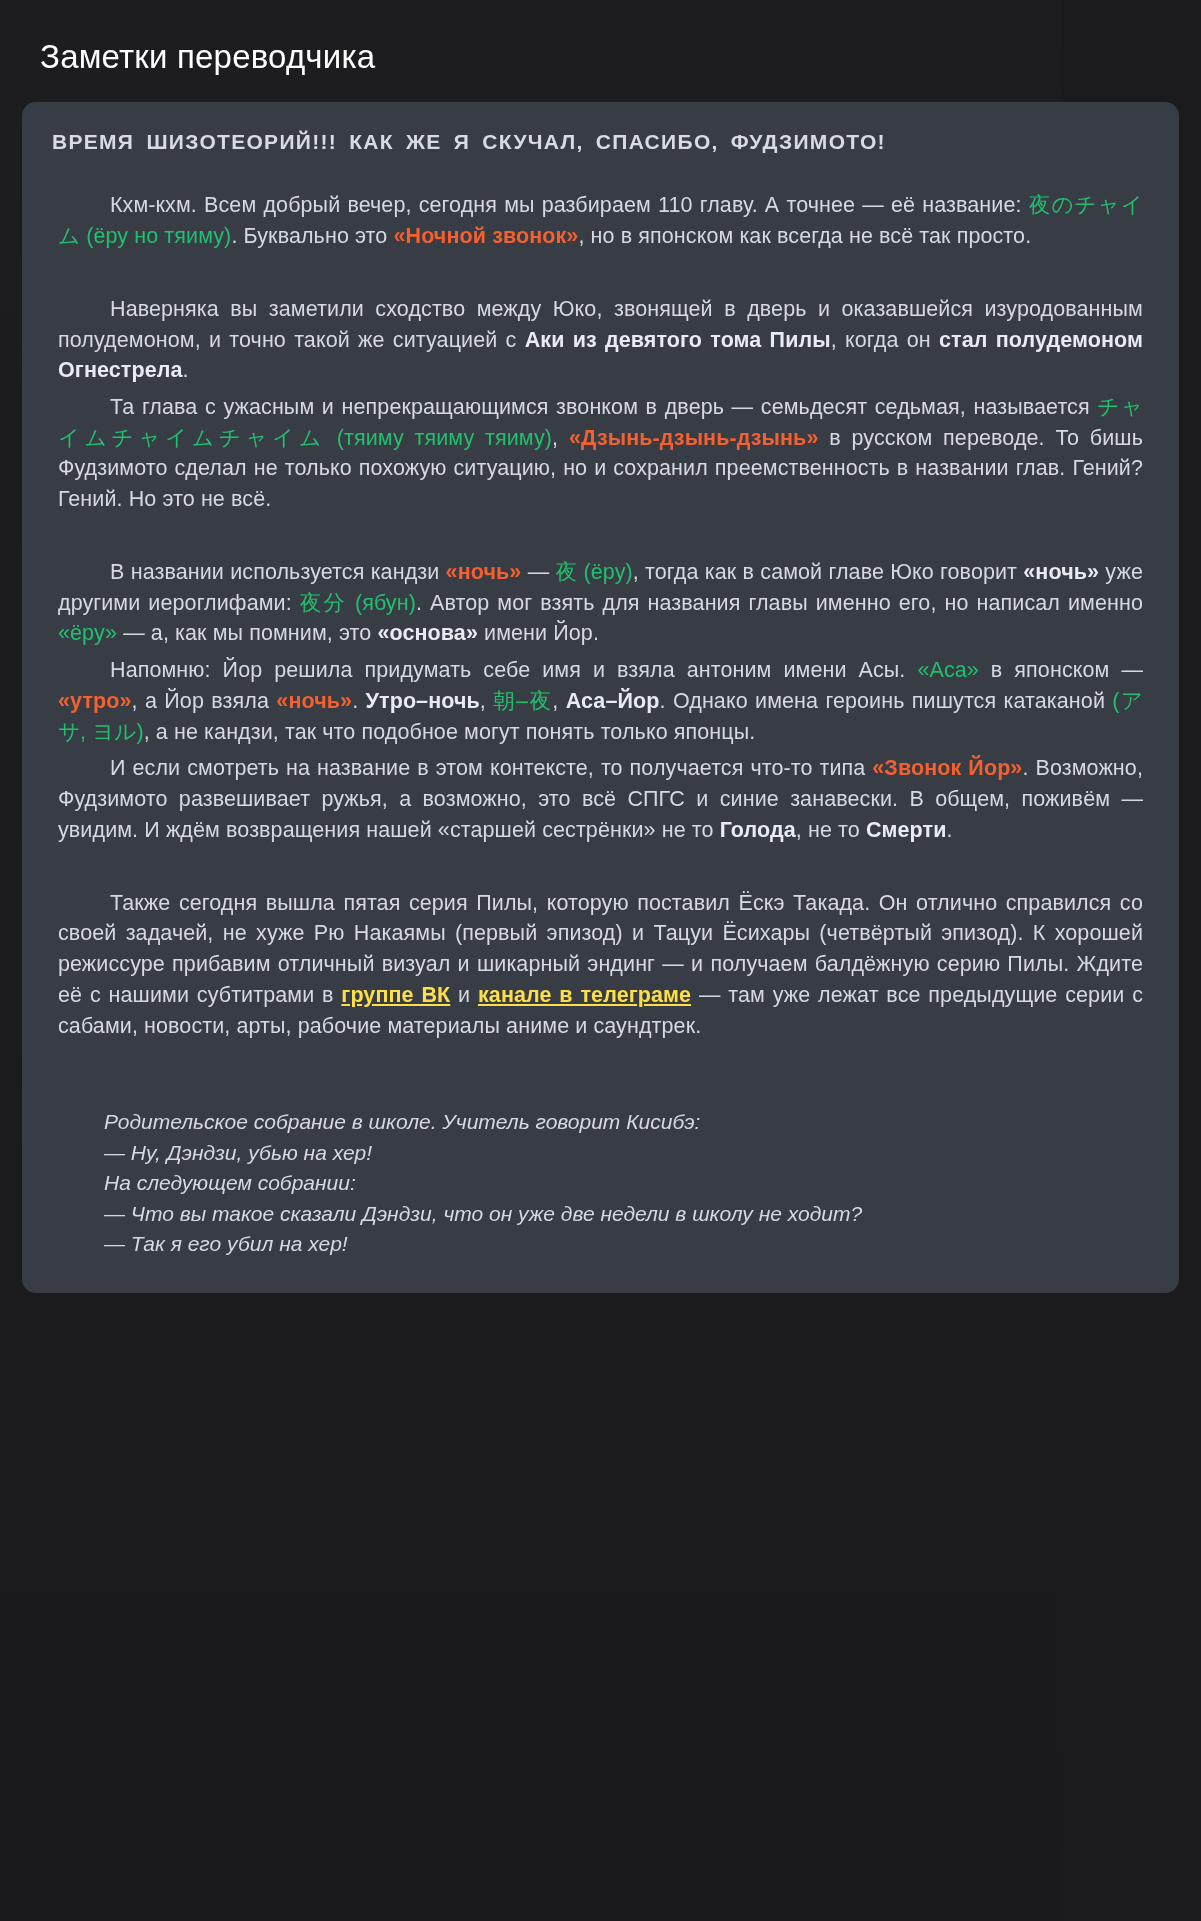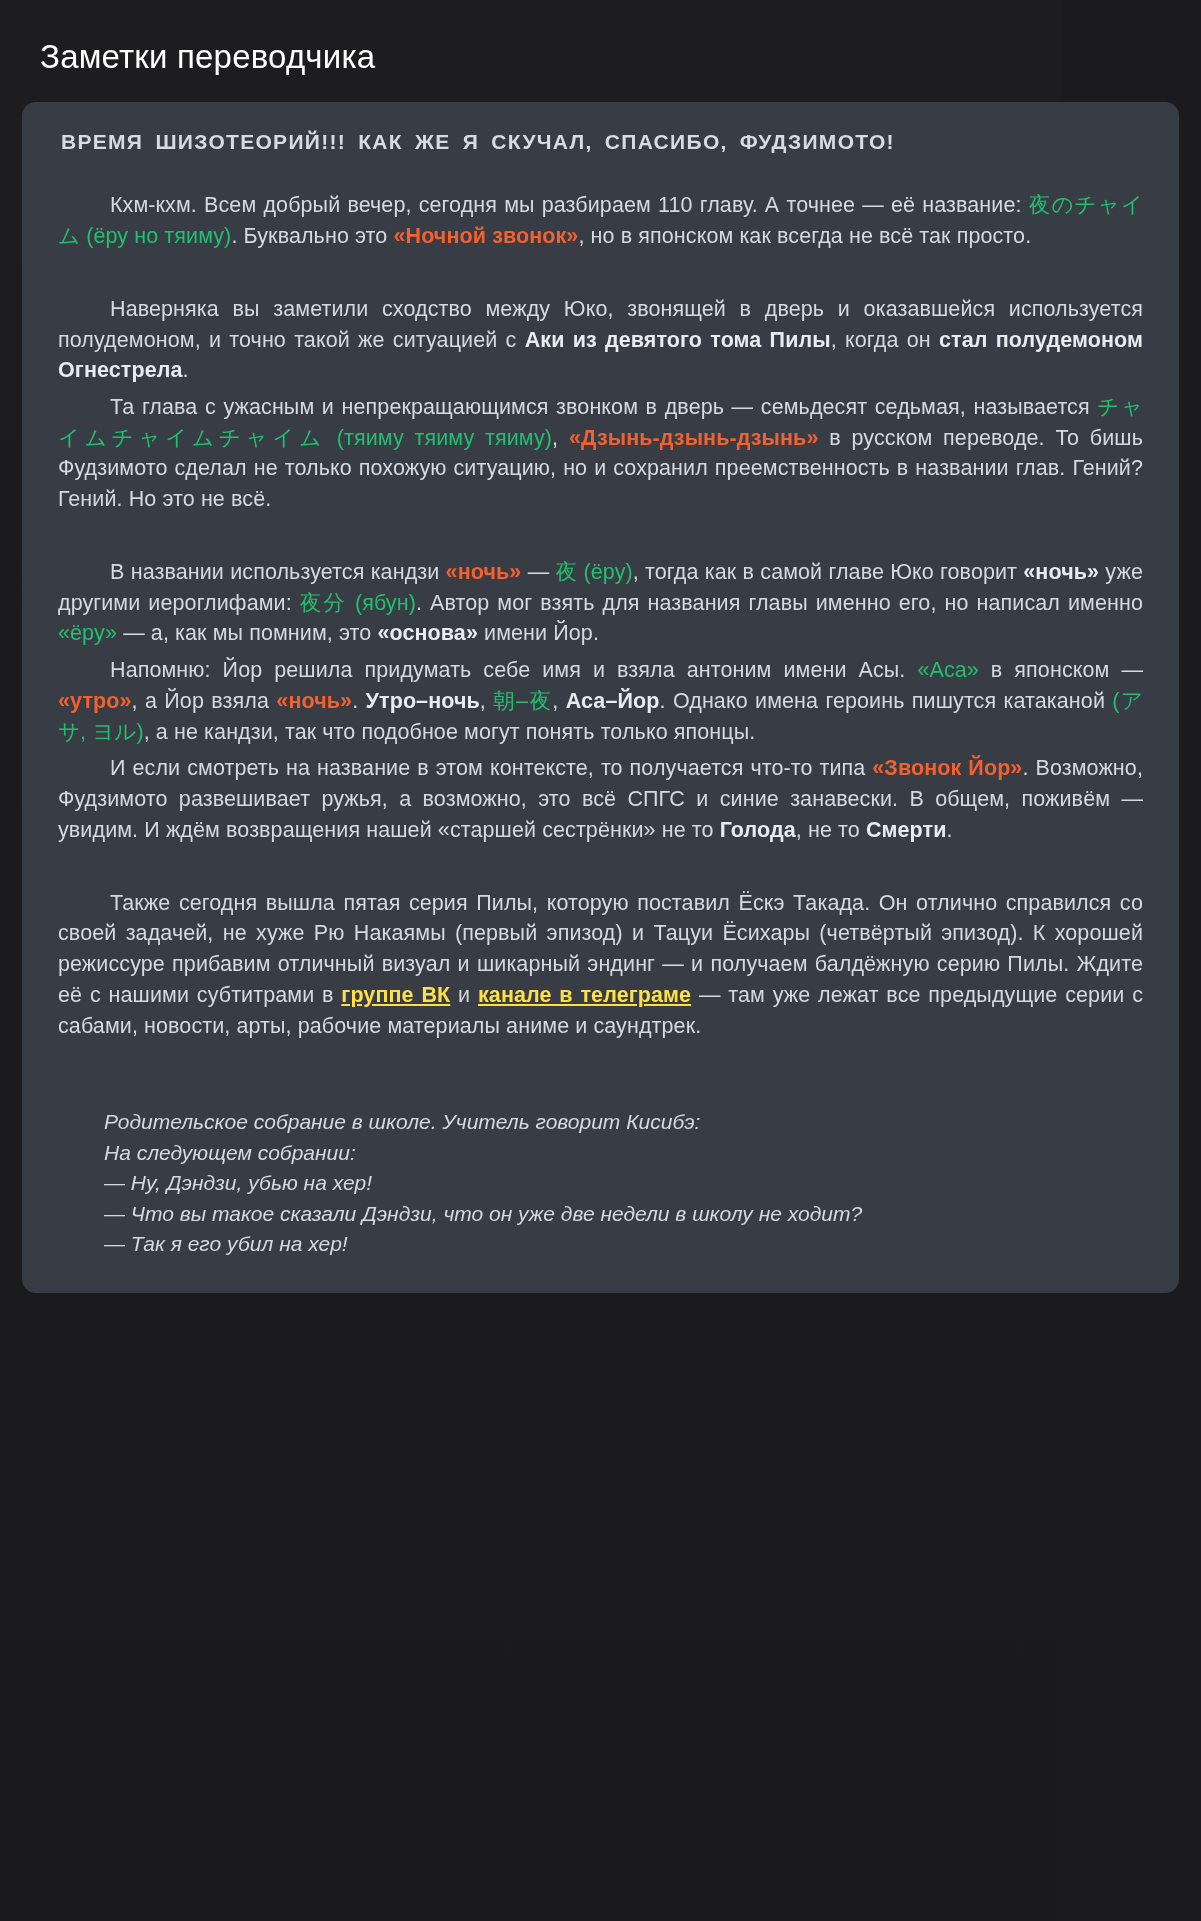--- a/index.html
+++ b/index.html
@@ -37,21 +37,21 @@
     margin: 0 auto;
   }
   .notes-heading {
     color: #d8dce2;
     font-size: 21px;
     font-weight: bold;
     letter-spacing: 1.3px;
     line-height: 1.35;
     text-align: justify;
     text-transform: uppercase;
-    margin: 0 0 34px 9px;
+    margin: 0 0 34px 0;
     word-spacing: 5px;
   }
   p.body {
     color: #d6dae0;
     font-size: 21.5px;
     line-height: 1.43;
     text-align: justify;
     margin: 6px;
     letter-spacing: 0.1px;
   }
@@ -81,21 +81,21 @@
   <h1 class="page-title"><span>Заметки переводчика</span></h1>
 
   <div class="notes-card">
 
     <div class="notes-heading">ВРЕМЯ ШИЗОТЕОРИЙ!!! КАК ЖЕ Я СКУЧАЛ, СПАСИБО, ФУДЗИМОТО!</div>
 
     <p class="body indent"><span>Кхм-кхм. Всем добрый вечер, сегодня мы разбираем 110 главу. А точнее — её название: </span><span class="jp">夜のチャイム</span><span> </span><span class="green">(ёру но тяиму)</span><span>. Буквально это </span><span class="orange">«Ночной звонок»</span><span>, но в японском как всегда не всё так просто.</span></p>
 
     <div class="spacer"></div>
 
-    <p class="body indent"><span>Наверняка вы заметили сходство между Юко, звонящей в дверь и оказавшейся используется полудемоном, и точно такой же ситуацией с </span><span class="bold">Аки из девятого тома Пилы</span><span>, когда он </span><span class="bold">стал полудемоном Огнестрела</span><span>.</span></p>
+    <p class="body indent"><span>Наверняка вы заметили сходство между Юко, звонящей в дверь и оказавшейся изуродованным полудемоном, и точно такой же ситуацией с </span><span class="bold">Аки из девятого тома Пилы</span><span>, когда он </span><span class="bold">стал полудемоном Огнестрела</span><span>.</span></p>
 
     <p class="body indent gap-small"><span>Та глава с ужасным и непрекращающимся звонком в дверь — семьдесят седьмая, называется </span><span class="jp">チャイムチャイムチャイム</span><span> </span><span class="green">(тяиму тяиму тяиму)</span><span>, </span><span class="orange">«Дзынь-дзынь-дзынь»</span><span> в русском переводе. То бишь Фудзимото сделал не только похожую ситуацию, но и сохранил преемственность в названии глав. Гений? Гений. Но это не всё.</span></p>
 
     <div class="spacer"></div>
 
     <p class="body indent"><span>В названии используется кандзи </span><span class="orange">«ночь»</span><span> — </span><span class="jp">夜</span><span> </span><span class="green">(ёру)</span><span>, тогда как в самой главе Юко говорит </span><span class="bold">«ночь»</span><span> уже другими иероглифами: </span><span class="jp">夜分</span><span> </span><span class="green">(ябун)</span><span>. Автор мог взять для названия главы именно его, но написал именно </span><span class="green">«ёру»</span><span> — а, как мы помним, это </span><span class="bold">«основа»</span><span> имени Йор.</span></p>
 
     <p class="body indent gap-small"><span>Напомню: Йор решила придумать себе имя и взяла антоним имени Асы. </span><span class="green">«Аса»</span><span> в японском — </span><span class="orange">«утро»</span><span>, а Йор взяла </span><span class="orange">«ночь»</span><span>. </span><span class="bold">Утро–ночь</span><span>, </span><span class="jp">朝–夜</span><span>, </span><span class="bold">Аса–Йор</span><span>. Однако имена героинь пишутся катаканой </span><span class="jp">(アサ, ヨル)</span><span>, а не кандзи, так что подобное могут понять только японцы.</span></p>
 
     <p class="body indent gap-small"><span>И если смотреть на название в этом контексте, то получается что-то типа </span><span class="orange">«Звонок Йор»</span><span>. Возможно, Фудзимото развешивает ружья, а возможно, это всё СПГС и синие занавески. В общем, поживём — увидим. И ждём возвращения нашей «старшей сестрёнки» не то </span><span class="bold">Голода</span><span>, не то </span><span class="bold">Смерти</span><span>.</span></p>
@@ -103,19 +103,19 @@
     <div class="spacer"></div>
 
     <p class="body indent"><span>Также сегодня вышла пятая серия Пилы, которую поставил Ёскэ Такада. Он отлично справился со своей задачей, не хуже Рю Накаямы (первый эпизод) и Тацуи Ёсихары (четвёртый эпизод). К хорошей режиссуре прибавим отличный визуал и шикарный эндинг — и получаем балдёжную серию Пилы. Ждите её с нашими субтитрами в </span><a class="link" href="#">группе ВК</a><span> и </span><a class="link" href="#">канале в телеграме</a><span> — там уже лежат все предыдущие серии с сабами, новости, арты, рабочие материалы аниме и саундтрек.</span></p>
 
     <div class="spacer"></div>
 
 
     <div class="spacer"></div>
 
     <p class="italic-block indent">Родительское собрание в школе. Учитель говорит Кисибэ:</p>
+    <p class="italic-block indent">— Ну, Дэндзи, убью на хер!</p>
     <p class="italic-block indent">На следующем собрании:</p>
-    <p class="italic-block indent">— Ну, Дэндзи, убью на хер!</p>
     <p class="italic-block indent">— Что вы такое сказали Дэндзи, что он уже две недели в школу не ходит?</p>
     <p class="italic-block indent">— Так я его убил на хер!</p>
 
   </div>
 </div>
 
 </body></html>

